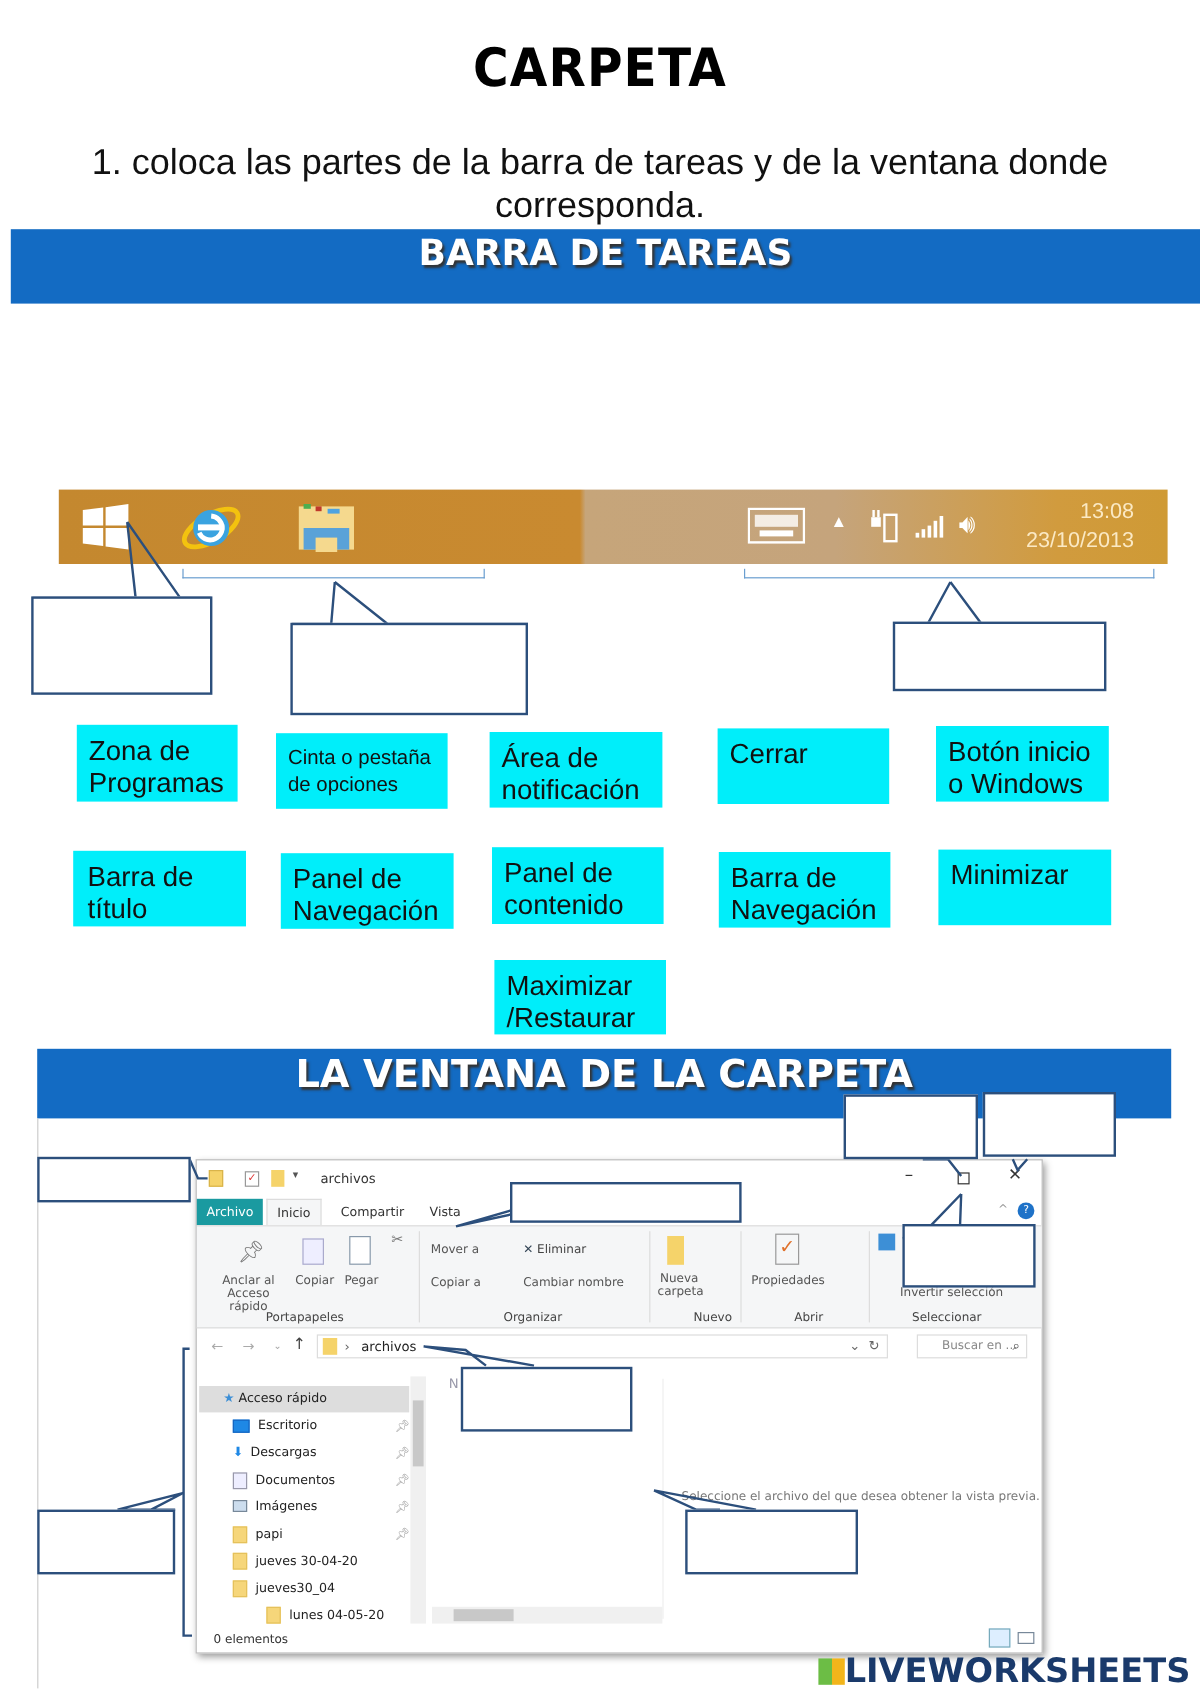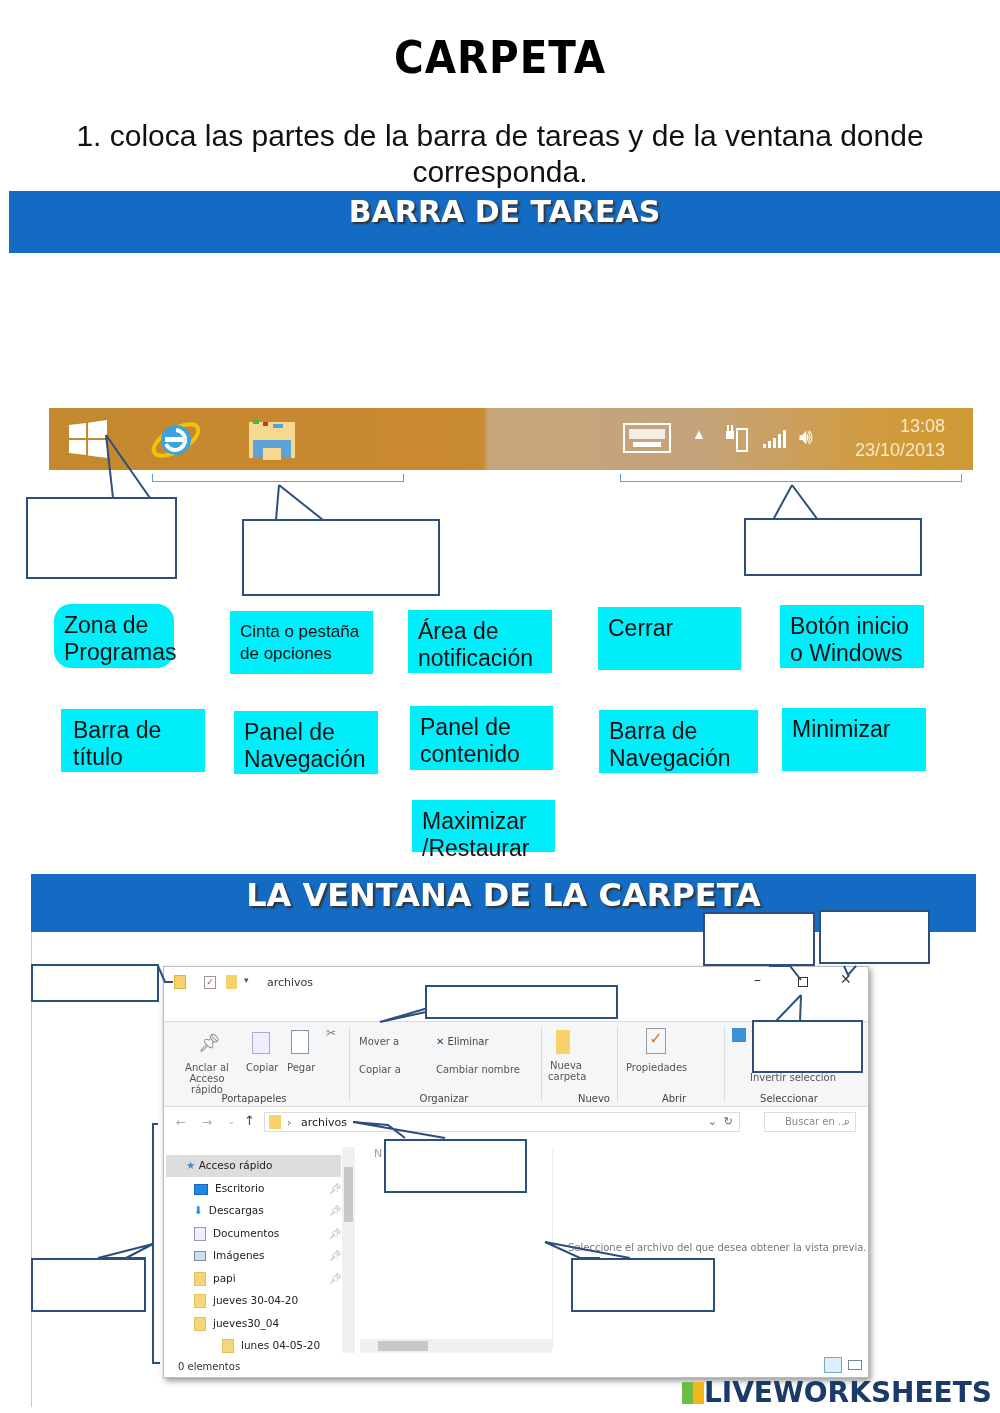--- a/index.html
+++ b/index.html
@@ -90,46 +90,54 @@
 
 <svg class="abs" style="left:0;top:400px" width="1000" height="200">
   <path class="callout-line" d="M106 35 L113 98 L27 98 M106 35 L150 98 L176 98"></path>
   <path class="callout-line" d="M279 85 L276 120 L243 120 M279 85 L323 120 L440 120"></path>
   <path class="callout-line" d="M792 85 L773 120 L745 120 M792 85 L818 120 L921 120"></path>
 </svg>
 <div class="abs answer-box" style="left:26px;top:497px;width:151px;height:82px;"></div>
 <div class="abs answer-box" style="left:242px;top:519px;width:198px;height:77px;"></div>
 <div class="abs answer-box" style="left:744px;top:518px;width:178px;height:58px;"></div>
 
-<div class="abs chip" style="left:54px;top:604px;width:120px;height:64px;border-radius:17px;">Zona de Programas</div>
+<div class="abs chip" style="left:64px;top:604px;width:134px;height:64px;">Zona de Programas</div>
 <div class="abs chip" style="left:230px;top:611px;width:143px;height:63px;font-size:17px;line-height:22px;padding-top:10px;">Cinta o pestaña de opciones</div>
 <div class="abs chip" style="left:408px;top:610px;width:144px;height:63px;">Área de notificación</div>
 <div class="abs chip" style="left:598px;top:607px;width:143px;height:63px;">Cerrar</div>
 <div class="abs chip" style="left:780px;top:605px;width:144px;height:63px;">Botón inicio o Windows</div>
 <div class="abs chip" style="left:61px;top:709px;width:144px;height:63px;padding-left:12px;">Barra de título</div>
 <div class="abs chip" style="left:234px;top:711px;width:144px;height:63px;">Panel de Navegación</div>
 <div class="abs chip" style="left:410px;top:706px;width:143px;height:64px;">Panel de contenido</div>
-<div class="abs chip" style="left:599px;top:710px;width:159px;height:63px;">Barra de Navegación</div>
+<div class="abs chip" style="left:599px;top:710px;width:143px;height:63px;">Barra de Navegación</div>
 <div class="abs chip" style="left:782px;top:708px;width:144px;height:63px;">Minimizar</div>
-<div class="abs chip" style="left:412px;top:800px;width:143px;height:52px;">Maximizar /Restaurar</div>
+<div class="abs chip" style="left:412px;top:800px;width:143px;height:62px;">Maximizar /Restaurar</div>
 
 <div class="abs banner banner2">LA VENTANA DE LA CARPETA</div>
 <div class="abs" style="left:31px;top:932px;width:1px;height:475px;background:#ccc;"></div>
 
 <div class="abs window">
 
   <div class="abs" style="left:10px;top:8px;width:12px;height:14px;background:#f5d36a;border:1px solid #d9b44a;"></div>
   <div class="abs" style="left:40px;top:9px;width:12px;height:13px;border:1px solid #999;color:#d33;font-size:9px;line-height:11px;text-align:center;">✓</div>
   <div class="abs" style="left:62px;top:8px;width:11px;height:14px;background:#f5d36a;"></div>
   <div class="abs" style="left:80px;top:8px;font-size:9px;color:#555;">▾</div>
   <div class="abs" style="left:103px;top:9px;font-size:11px;">archivos</div>
   <div class="abs" style="left:590px;top:4px;font-size:14px;color:#333;">–</div>
   <div class="abs" style="left:634px;top:10px;width:10px;height:10px;border:1px solid #333;"></div>
   <div class="abs" style="left:676px;top:4px;font-size:14px;color:#333;">✕</div>
 
+  <div class="ribbon-tabs">
+    <div class="rtab" style="left:0;background:#1a9aa0;color:#fff;">Archivo</div>
+    <div class="rtab" style="left:58px;background:#f5f6f7;border:1px solid #dcdcdc;border-bottom:none;">Inicio</div>
+    <div class="rtab" style="left:112px;">Compartir</div>
+    <div class="rtab" style="left:186px;">Vista</div>
+    <div class="abs" style="right:28px;top:4px;color:#999;font-size:10px;">^</div>
+    <div class="abs" style="right:6px;top:3px;width:14px;height:14px;border-radius:50%;background:#1e72c8;color:#fff;font-size:9px;text-align:center;line-height:14px;">?</div>
+  </div>
 
   <div class="ribbon">
 
     <div class="abs" style="left:34px;top:10px;color:#777;font-size:18px;">📌︎</div>
     <div class="rb-text" style="left:8px;top:40px;width:70px;text-align:center;">Anclar al Acceso rápido</div>
     <div class="abs" style="left:88px;top:10px;width:18px;height:22px;border:1px solid #aac;background:#eef;"></div>
     <div class="rb-text" style="left:82px;top:40px;">Copiar</div>
     <div class="abs" style="left:127px;top:8px;width:18px;height:24px;border:1px solid #89a;background:#fff;"></div>
     <div class="rb-text" style="left:123px;top:40px;">Pegar</div>
     <div class="abs" style="left:162px;top:4px;color:#777;font-size:12px;">✂</div>

